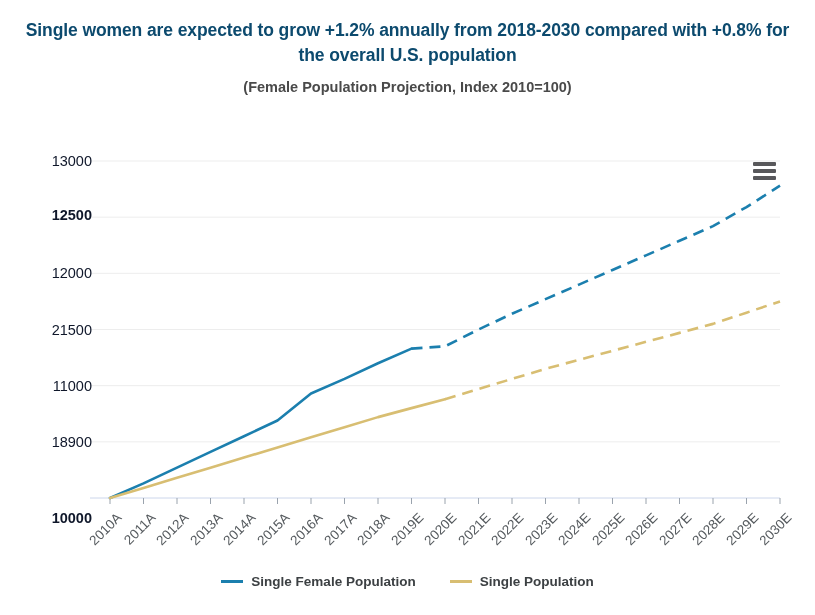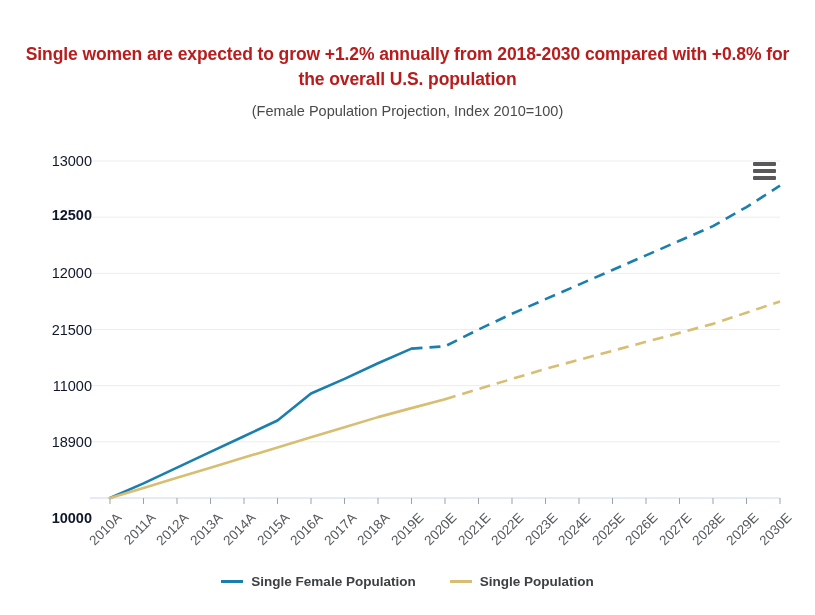--- a/index.html
+++ b/index.html
@@ -28,29 +28,28 @@
   .title-block {
     position: absolute;
     top: 18px;
     left: 0;
     width: 815px;
     text-align: center;
   }
   .chart-title {
     font-size: 17.5px;
     font-weight: bold;
-    color: #b91c1c;
+    color: #0c4a6e;
     line-height: 1.45;
     letter-spacing: -0.1px;
     padding: 0 20px;
-    margin-top: 24px;
   }
   .chart-subtitle {
     font-size: 14.5px;
-    font-weight: normal;
+    font-weight: bold;
     color: #4a4a4a;
     margin-top: 10px;
   }
 
   
   .menu-button {
     position: absolute;
     top: 160px;
     left: 753px;
     width: 24px;

